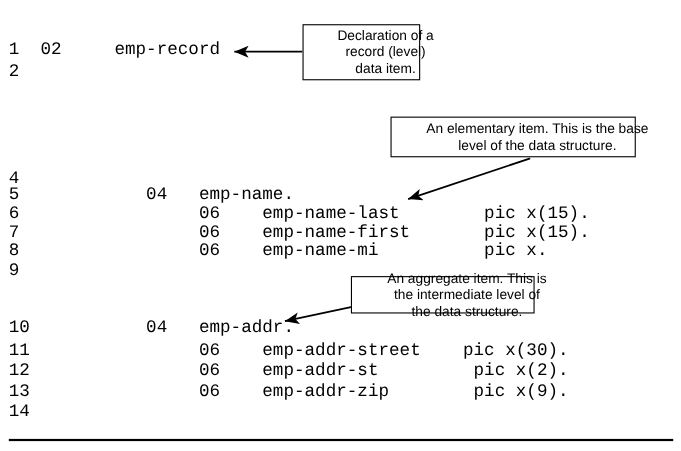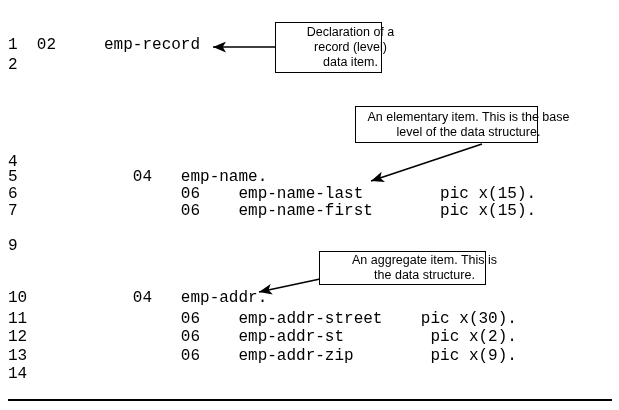--- a/index.html
+++ b/index.html
@@ -56,40 +56,42 @@
 <body>
 
 <div class="canvas">
 
   <div class="code-line" style="top:37px">1  02     emp-record</div>
   <div class="code-line" style="top:57px">2</div>
   <div class="code-line" style="top:154px">4</div>
   <div class="code-line" style="top:169px">5            04   emp-name.</div>
   <div class="code-line" style="top:186px">6                 06    emp-name-last        pic x(15).</div>
   <div class="code-line" style="top:203px">7                 06    emp-name-first       pic x(15).</div>
+  <div class="code-line" style="top:220px">8                 06    emp-name-mi          pic x.</div>
   <div class="code-line" style="top:238px">9</div>
   <div class="code-line" style="top:290px">10           04   emp-addr.</div>
   <div class="code-line" style="top:311px">11                06    emp-addr-street    pic x(30).</div>
   <div class="code-line" style="top:329px">12                06    emp-addr-st         pic x(2).</div>
   <div class="code-line" style="top:348px">13                06    emp-addr-zip        pic x(9).</div>
   <div class="code-line" style="top:366px">14</div>
 
   <div class="callout" style="left:275px; top:22px; width:107px; height:51px">
     <div class="callout-line">Declaration of a</div>
     <div class="callout-line">record (level)</div>
     <div class="callout-line">data item.</div>
   </div>
 
-  <div class="callout" style="left:355px; top:106px; width:183px; height:37px">
+  <div class="callout" style="left:355px; top:106px; width:223px; height:37px">
     <div class="callout-line">An elementary item. This is the base</div>
     <div class="callout-line">level of the data structure.</div>
   </div>
 
   <div class="callout" style="left:319px; top:251px; width:167px; height:34px">
     <div class="callout-line">An aggregate item. This is</div>
+    <div class="callout-line">the intermediate level of</div>
     <div class="callout-line">the data structure.</div>
   </div>
 
   <svg class="arrow-layer" width="619" height="410" viewBox="0 0 619 410" xmlns="http://www.w3.org/2000/svg">
     <defs>
       <marker id="arr" viewBox="0 0 12 10" refX="12" refY="5" markerWidth="13" markerHeight="11" orient="auto" markerUnits="userSpaceOnUse">
         <path d="M12,5 L0,0 L3,5 L0,10 Z" fill="#000000"></path>
       </marker>
     </defs>
     <line x1="275" y1="47" x2="213" y2="47" stroke="#000000" stroke-width="1.6" marker-end="url(#arr)"></line>

